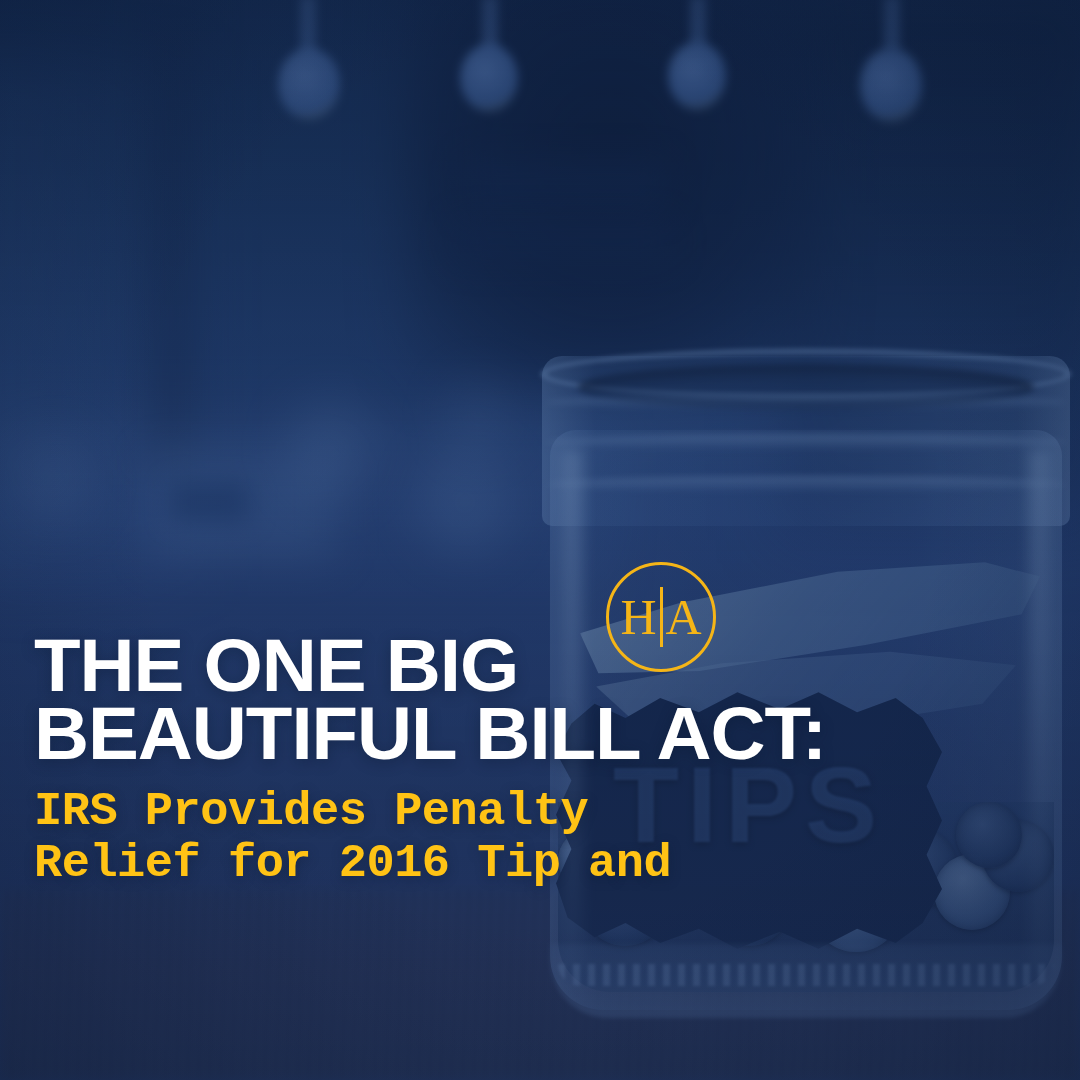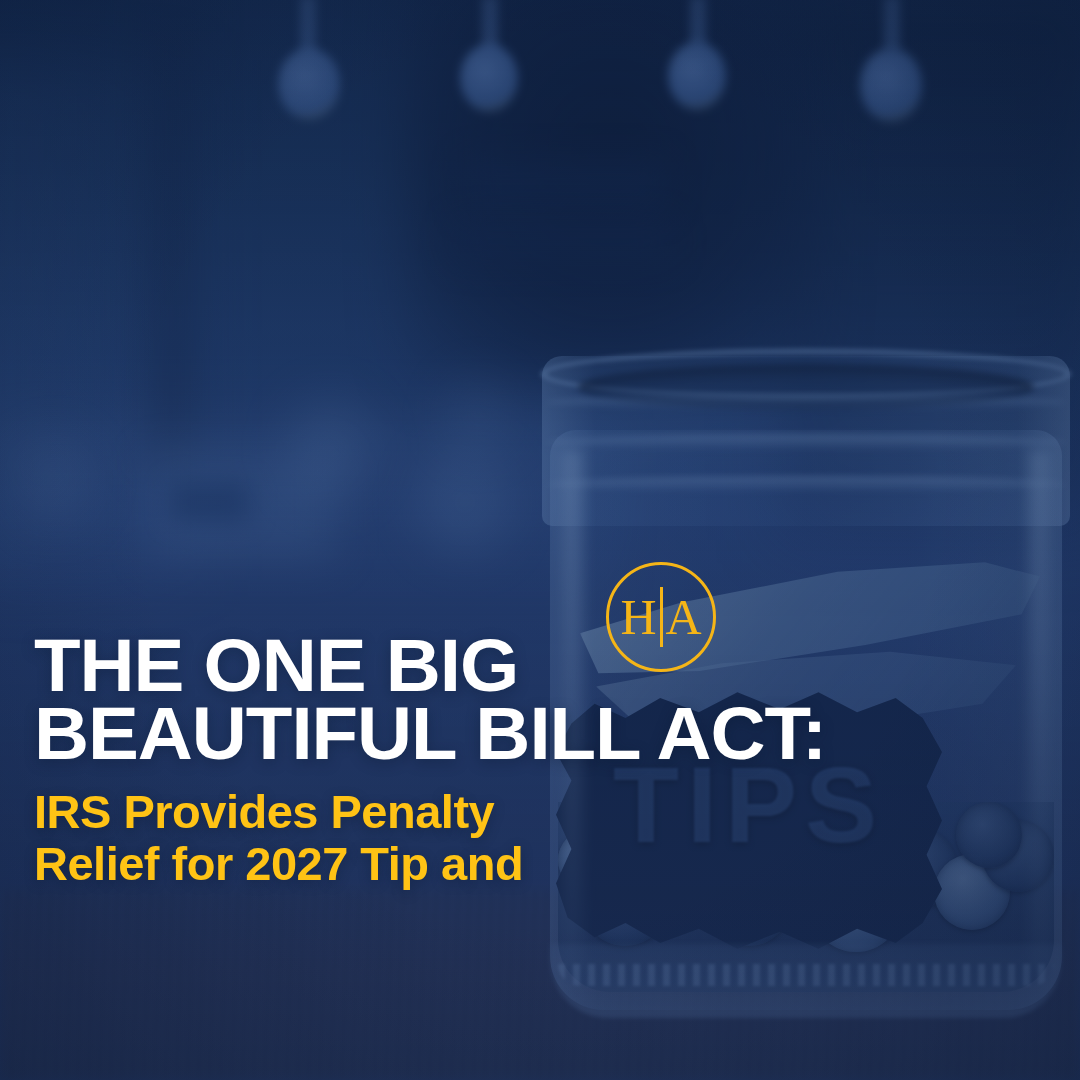--- a/index.html
+++ b/index.html
@@ -355,21 +355,21 @@
     transform-origin: left top;
     text-shadow: 0 3px 14px rgba(10,24,50,0.40);
   }
   .headline .hl-line { display: block; white-space: nowrap; }
 
   .subhead {
     position: absolute;
     left: 34px;
     top: 786px;
     width: 800px;
-    font-family: Liberation Sans, sans-serif;
+    font-family: Liberation Mono, monospace;
     font-weight: 700;
     font-size: 47px;
     line-height: 1.10;
     letter-spacing: -0.5px;
     color: #FFC315;
     text-shadow: 0 3px 12px rgba(10,24,50,0.40);
   }
   .subhead .sh-line { display: block; white-space: nowrap; }
 </style>
 </head>
@@ -463,17 +463,17 @@
       </div>
     </div>
 
     <div class="headline">
       <span class="hl-line">THE ONE BIG</span>
       <span class="hl-line">BEAUTIFUL BILL ACT:</span>
     </div>
 
     <div class="subhead">
       <span class="sh-line">IRS Provides Penalty</span>
-      <span class="sh-line">Relief for 2027 Tip and</span>
+      <span class="sh-line">Relief for 2016 Tip and</span>
     </div>
 
   </div>
 </div>
 
 </body></html>

